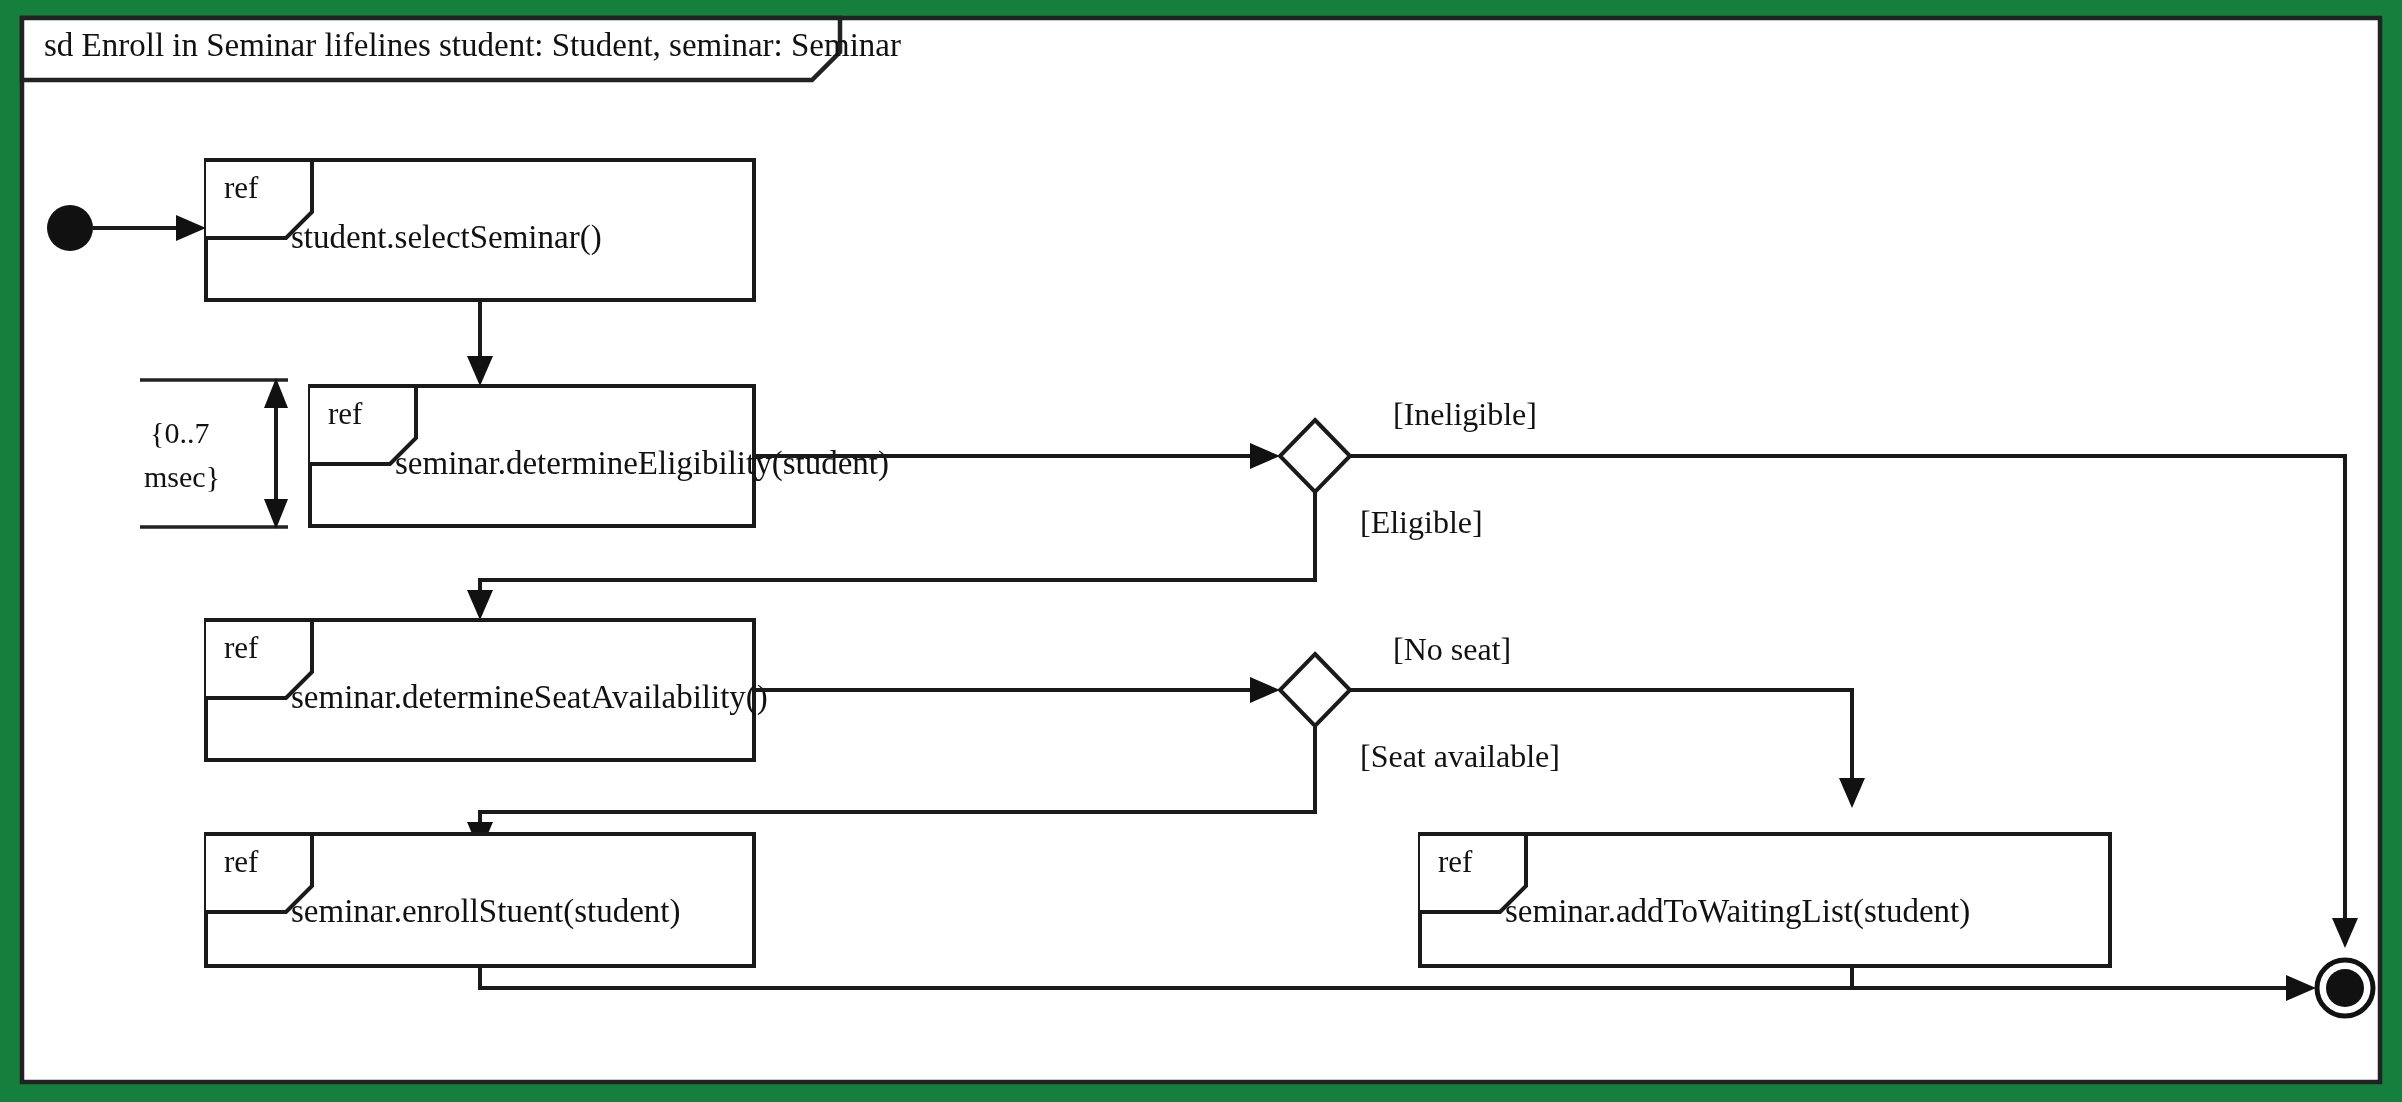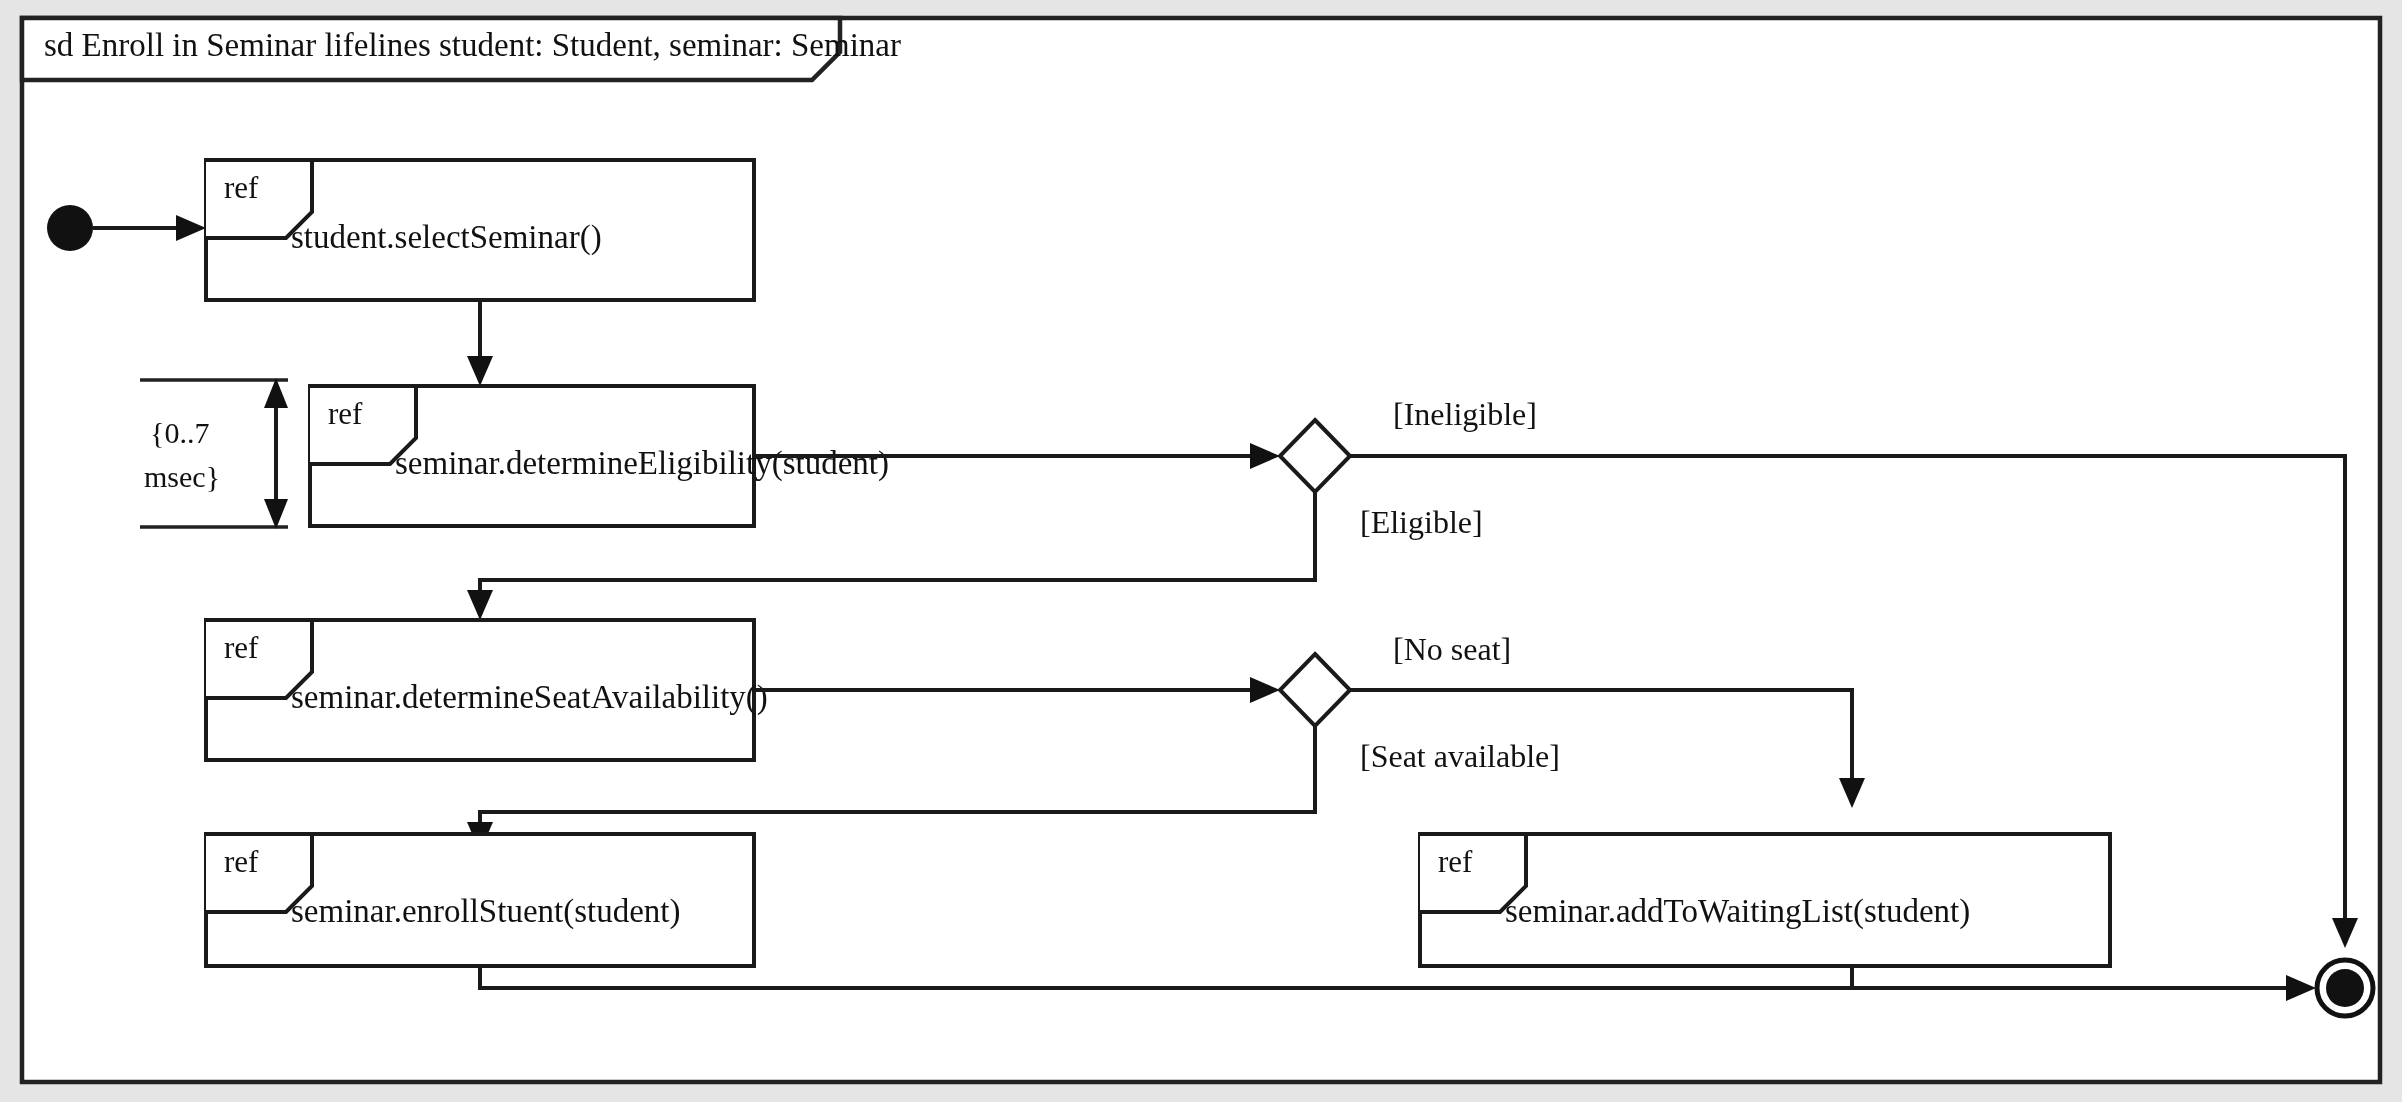--- a/index.html
+++ b/index.html
@@ -10,21 +10,21 @@
   body {
     width: 2402px;
     height: 1102px;
     font-family: "Liberation Serif", "DejaVu Serif", serif;
     overflow: hidden;
   }
   #stage {
     position: relative;
     width: 2402px;
     height: 1102px;
-    background: #e5e5e5;
+    background: #15803d;
   }
   svg.diagram {
     position: absolute;
     left: 0;
     top: 0;
     width: 2402px;
     height: 1102px;
   }
   .stroke-thin {
     fill: none;

